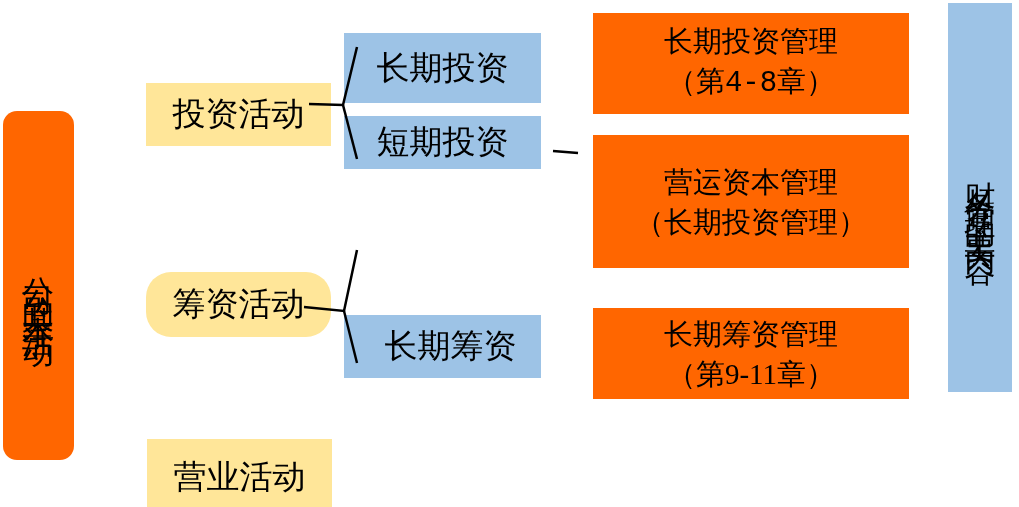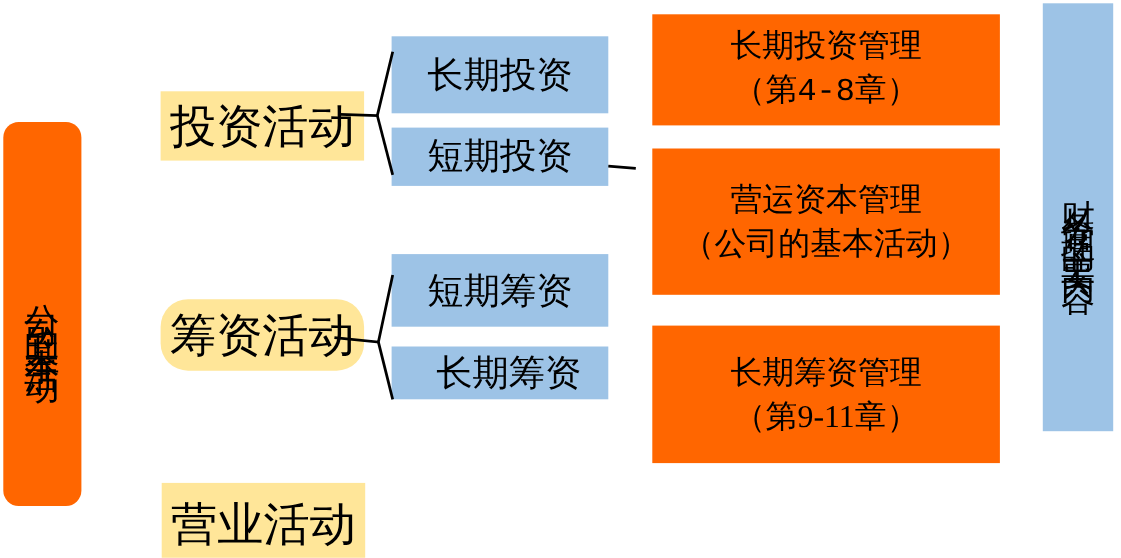--- a/index.html
+++ b/index.html
@@ -38,44 +38,44 @@
   .vtext{
     writing-mode:vertical-rl;
     text-orientation:upright;
     font-size:32px;
     letter-spacing:10px;
     line-height:1;
   }
   .activity{
     background:var(--yellow);
     width:185px;
-    font-size:42px;
+    font-size:33px;
   }
   .activity.a1{left:146px; top:83px;  height:63px;}
   .activity.a2{left:146px; top:272px; height:65px;border-radius:25px;}
   .activity.a3{left:147px; top:439px; height:76px;}
   .sub{
     background:var(--blue);
-    left:356px; width:197px;
+    left:344px; width:197px;
     font-size:33px;
   }
   .sub.s1{top:33px;  height:70px;}
   .sub.s2{top:116px; height:53px;}
   .sub.s3{top:231px; height:66px;}
-  .sub.s4{top:315px; height:48px;padding-left:16px;}
+  .sub.s4{top:315px; height:63px;padding-left:16px;}
   .mgmt{
     background:var(--orange);
     left:593px; width:316px;
     flex-direction:column;
     font-size:29px;
     line-height:40px;
   }
   .mgmt.m1{top:13px;   height:101px;font-family:Liberation Mono, monospace;}
   .mgmt.m2{top:135px; height:133px;}
-  .mgmt.m3{top:296px; height:125px;justify-content:center;}
+  .mgmt.m3{top:308px; height:91px;justify-content:center;}
   .mgmt span{display:block;}
   .right-header{
     left:948px; top:3px; width:64px; height:389px;
     background:var(--blue);
   }
   .right-header .vtext{
     font-size:31px;
     letter-spacing:9px;
   }
   .connectors{
@@ -107,34 +107,31 @@
   <div class="node activity a3">
     <span>营业活动</span>
   </div>
 
   <div class="node sub s1">
     <span>长期投资</span>
   </div>
   <div class="node sub s2">
     <span>短期投资</span>
   </div>
-  <div class="node sub s3">
-    <span>短期筹资</span>
-  </div>
   <div class="node sub s4">
     <span>长期筹资</span>
   </div>
 
   <div class="node mgmt m1">
     <span>长期投资管理</span>
     <span>（第4-8章）</span>
   </div>
   <div class="node mgmt m2">
     <span>营运资本管理</span>
-    <span>（公司的基本活动）</span>
+    <span>（长期投资管理）</span>
   </div>
   <div class="node mgmt m3">
     <span>长期筹资管理</span>
     <span>（第9-11章）</span>
   </div>
 
   <div class="node right-header">
     <span class="vtext">财务管理的主要内容</span>
   </div>
 

